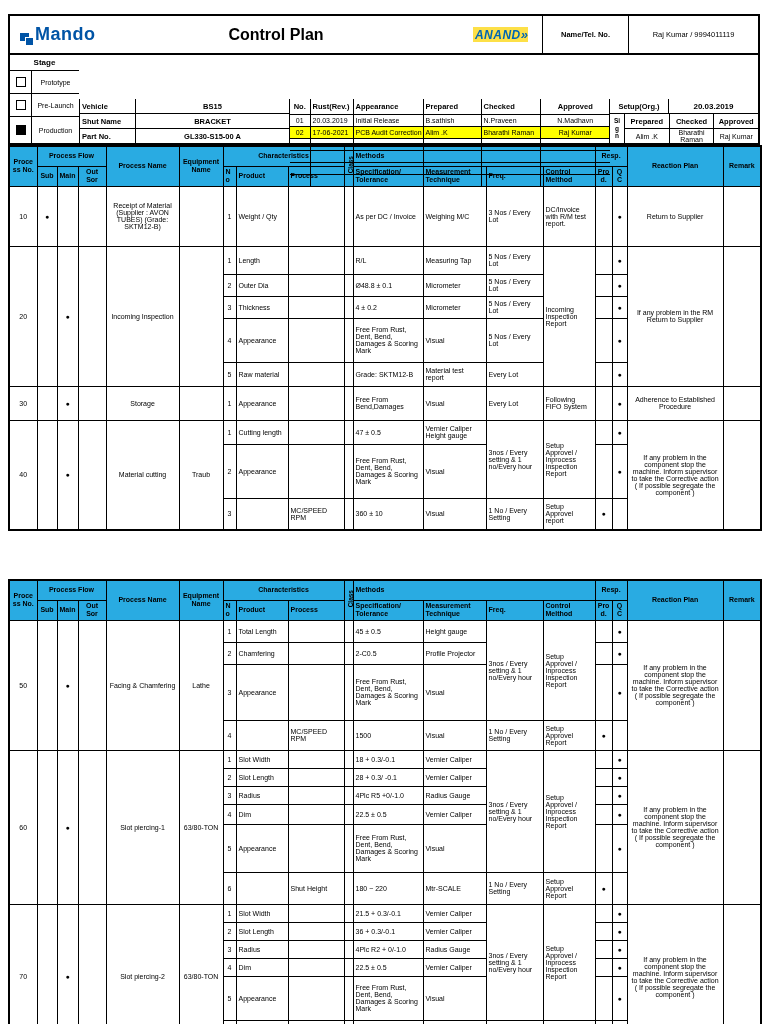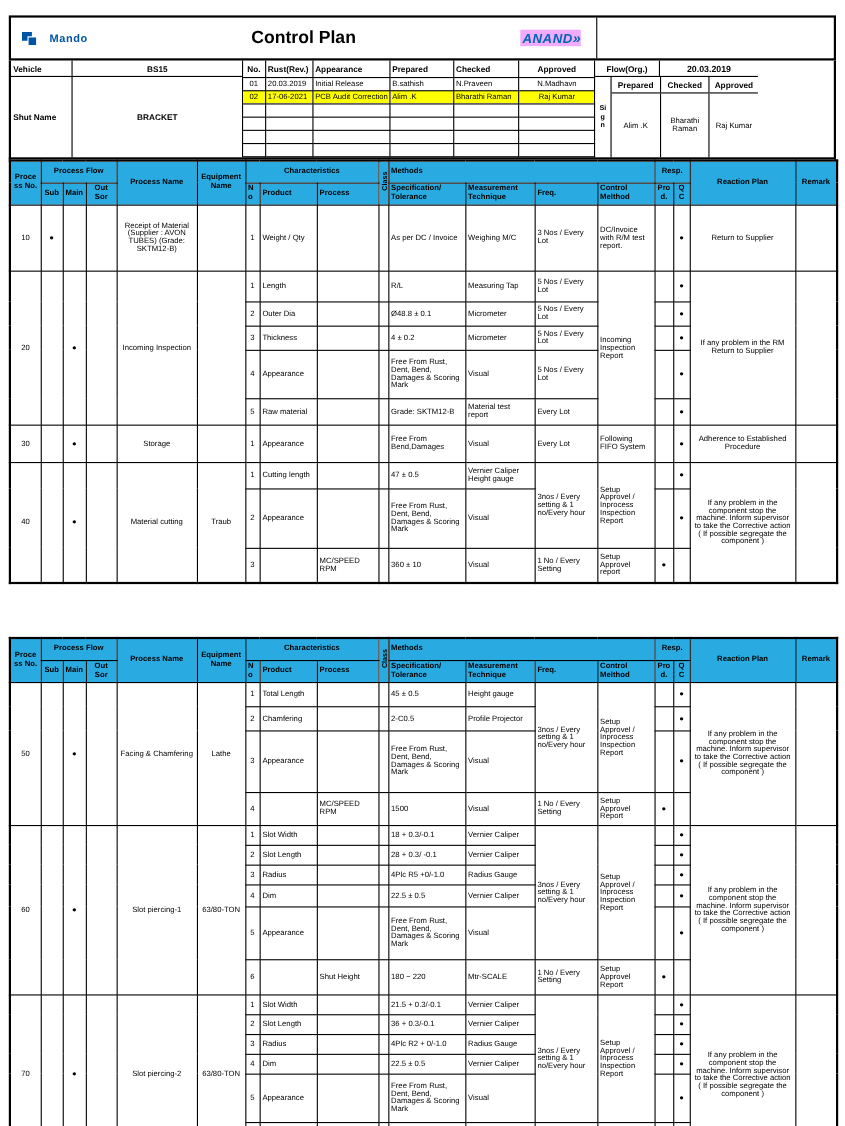--- a/index.html
+++ b/index.html
@@ -3,38 +3,38 @@
 <meta charset="utf-8">
 <style>
   html,body{margin:0;padding:0;}
   .page{position:relative;width:768px;height:1024px;background:#fff;overflow:hidden;
         font-family:"Liberation Sans",sans-serif;color:#000;}
   .doc{position:absolute;left:8px;top:14px;width:752px;}
 
   
   .band{display:flex;border:2px solid #000;height:41px;box-sizing:border-box;}
   .band-main{flex:1;display:flex;align-items:center;position:relative;}
-  .mando{display:flex;align-items:flex-end;gap:12px;margin-left:10px;color:#0054A6;
-         font-weight:bold;font-size:10px;letter-spacing:.5px;}
+  .mando{display:flex;align-items:flex-end;gap:2px;margin-left:10px;color:#0054A6;
+         font-weight:bold;font-size:18px;letter-spacing:.5px;}
   .mando-mark{width:13px;height:12px;display:inline-block;}
   .title{position:absolute;left:0;right:0;text-align:center;font-weight:bold;font-size:16px;}
   .anand{margin-left:auto;margin-right:14px;color:#0066B3;font-weight:bold;font-style:italic;
-         font-size:12px;letter-spacing:.5px;z-index:1;background:#f0abfc;padding:0 2px;}
+         font-size:12px;letter-spacing:.5px;z-index:1;background:#fde047;padding:0 2px;}
   .anand .chev{font-size:13px;letter-spacing:-2px;}
   .band-right{width:215px;border-left:1px solid #000;display:flex;flex-direction:column;}
   .br-row{flex:1;display:flex;}
   .br-row + .br-row{border-top:1px solid #000;}
   .br-l{width:85px;border-right:1px solid #000;display:flex;align-items:center;justify-content:center;
         font-size:7.5px;font-weight:bold;}
   .br-v{flex:1;display:flex;align-items:center;justify-content:center;font-size:7.5px;}
 
   
   .info{display:flex;border:2px solid #000;border-top:none;height:90px;box-sizing:border-box;}
   .ib{box-sizing:border-box;}
-  .ib + .ib{border-left:1px solid #000;}
+  .ib + .ib{border-left:1px solid #000;margin-top:44px;}
   
   .ib-stage{width:69px;display:flex;flex-direction:column;}
   .stage-hdr{height:15px;border-bottom:1px solid #000;display:flex;align-items:center;
              justify-content:center;font-weight:bold;font-size:8px;}
   .stage-row{display:flex;border-bottom:1px solid #000;}
   .stage-row:last-child{border-bottom:none;flex:1;}
   .stage-cb{width:21px;border-right:1px solid #000;display:flex;align-items:center;justify-content:center;}
   .stage-box{width:8px;height:8px;border:1.2px solid #000;}
   .stage-box.filled{background:#000;}
   .stage-lbl{flex:1;display:flex;align-items:center;justify-content:center;font-size:7px;}
@@ -105,33 +105,62 @@
             <polygon points="6,5 13,5 13,12 6,12" fill="#0054A6"></polygon>
           </svg>
           <span>Mando</span>
         </div>
         <div class="title">Control Plan</div>
         <div class="anand">
           <span>ANAND</span><span class="chev">»</span>
         </div>
       </div>
       <div class="band-right">
+        <div class="br-row">
+          <div class="br-l">Name/Tel. No.</div>
+          <div class="br-v">Raj Kumar /  9994011119</div>
+        </div>
       </div>
     </div>
 
     <div class="info">
+      <div class="ib ib-stage">
+        <div class="stage-hdr">Stage</div>
+        <div class="stage-row" style="height:22px">
+          <div class="stage-cb">
+              <span class="stage-box"></span>
+            </div>
+          <span class="stage-lbl">Prototype</span>
+        </div>
+        <div class="stage-row" style="height:22px">
+          <div class="stage-cb">
+              <span class="stage-box"></span>
+            </div>
+          <span class="stage-lbl">Pre-Launch</span>
+        </div>
+        <div class="stage-row">
+          <div class="stage-cb">
+              <span class="stage-box filled"></span>
+            </div>
+          <span class="stage-lbl">Production</span>
+        </div>
+      </div>
 
       <div class="ib ib-part">
         <div class="ml-row" style="height:15px">
           <div class="ml-l">Vehicle</div>
           <div class="ml-v">BS15</div>
         </div>
         <div class="ml-row" style="height:15px">
           <div class="ml-l">Shut Name</div>
           <div class="ml-v">BRACKET</div>
+        </div>
+        <div class="ml-row" style="height:20px">
+          <div class="ml-l">Part No.</div>
+          <div class="ml-v">GL330-S15-00 A</div>
         </div>
       </div>
 
       <div class="ib ib-rev">
         <table class="rev">
           <colgroup>
               <col style="width:20px">
               <col style="width:43px">
               <col style="width:70px">
               <col style="width:58px">
@@ -194,21 +223,21 @@
                 <td></td>
                 <td></td>
                 <td></td>
               </tr>
             </tbody>
         </table>
       </div>
 
       <div class="ib ib-sign">
         <div class="r-row1">
-          <div class="r-dl">Flow(Org.)</div>
+          <div class="r-dl">Setup(Org.)</div>
           <div class="r-dv">20.03.2019</div>
         </div>
         <div class="r-rest">
           <div class="r-sign">
             <span class="vstack">Sign</span>
           </div>
           <div class="r-cols">
             <div class="r-hdr-row">
               <div>Prepared</div>
               <div>Checked</div>

